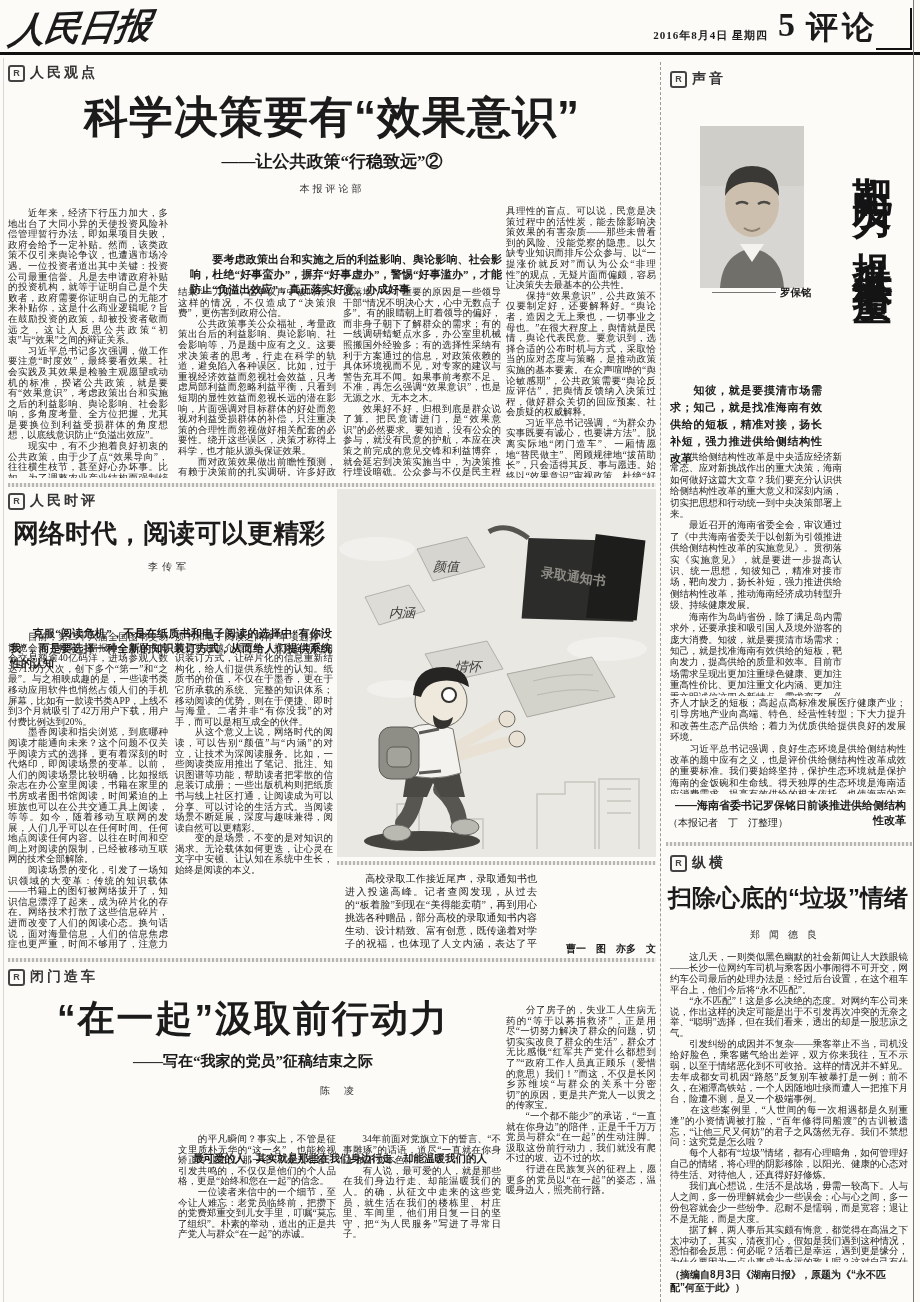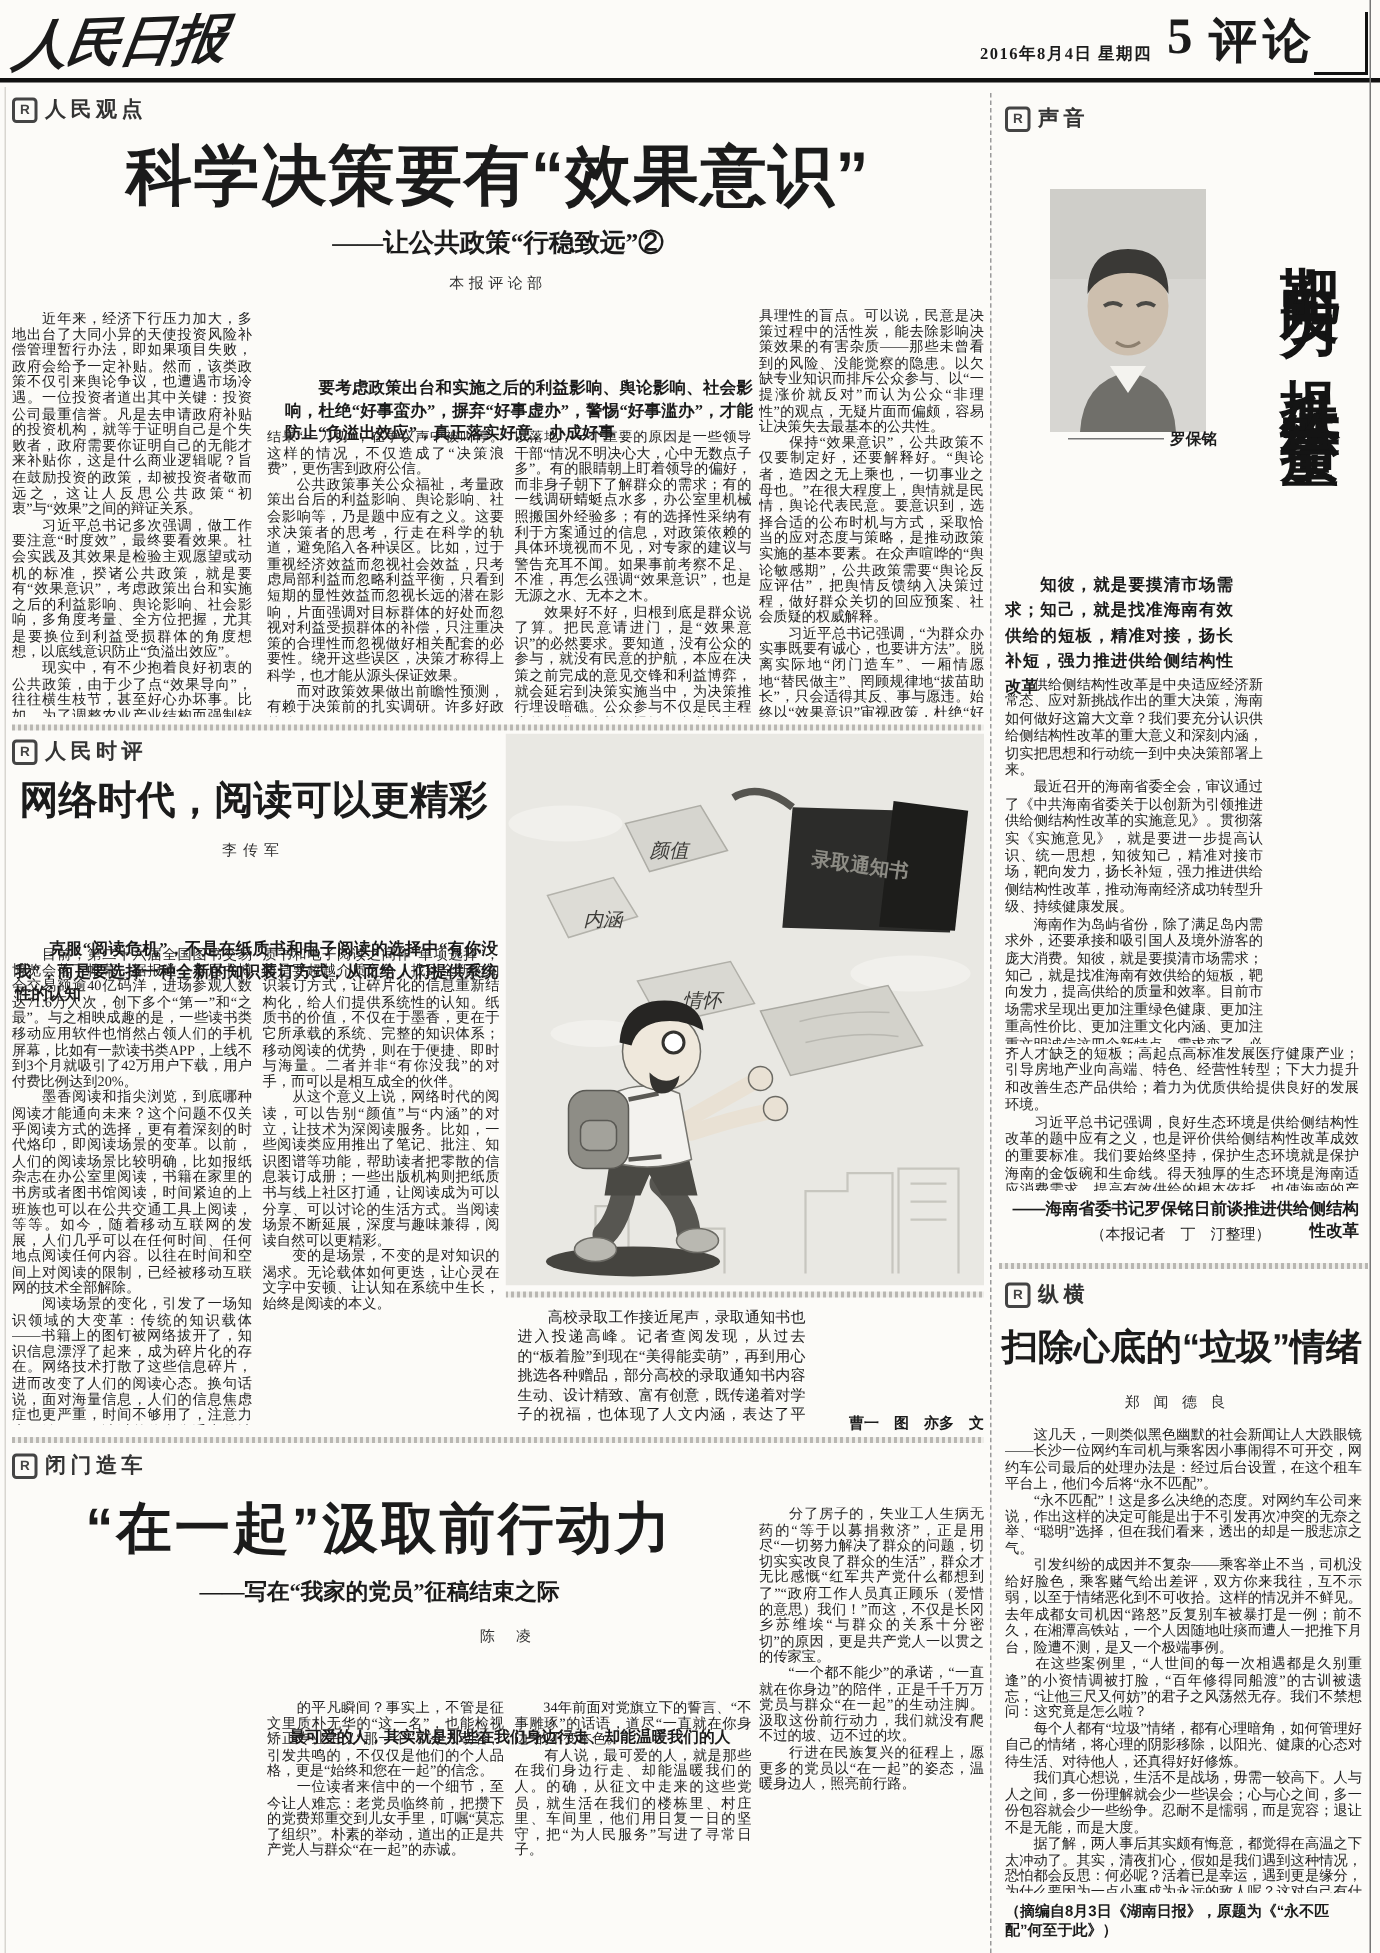--- a/index.html
+++ b/index.html
@@ -195,21 +195,21 @@
 
   <div class="abs col" style="left:670px;top:452px;width:172px;height:244px;line-height:11.4px;">　　供给侧结构性改革是中央适应经济新常态、应对新挑战作出的重大决策，海南如何做好这篇大文章？我们要充分认识供给侧结构性改革的重大意义和深刻内涵，切实把思想和行动统一到中央决策部署上来。
 　　最近召开的海南省委全会，审议通过了《中共海南省委关于以创新为引领推进供给侧结构性改革的实施意见》。贯彻落实《实施意见》，就是要进一步提高认识、统一思想，知彼知己，精准对接市场，靶向发力，扬长补短，强力推进供给侧结构性改革，推动海南经济成功转型升级、持续健康发展。
 　　海南作为岛屿省份，除了满足岛内需求外，还要承接和吸引国人及境外游客的庞大消费。知彼，就是要摸清市场需求；知己，就是找准海南有效供给的短板，靶向发力，提高供给的质量和效率。目前市场需求呈现出更加注重绿色健康、更加注重高性价比、更加注重文化内涵、更加注重文明诚信这四个新特点。需求变了，必然要求供给结构随之调整，因此要着力做好五点：狠抓教育，从根本上补</div>
   <div class="abs col" style="left:670px;top:698px;width:236px;height:96px;line-height:11.4px;">齐人才缺乏的短板；高起点高标准发展医疗健康产业；引导房地产业向高端、特色、经营性转型；下大力提升和改善生态产品供给；着力为优质供给提供良好的发展环境。
 　　习近平总书记强调，良好生态环境是供给侧结构性改革的题中应有之义，也是评价供给侧结构性改革成效的重要标准。我们要始终坚持，保护生态环境就是保护海南的金饭碗和生命线。得天独厚的生态环境是海南适应消费需求、提高有效供给的根本依托，也使海南的产品有了不可替代的竞争优势。热带特色农产品、航海产品、医疗健康产品、房地产等有效供给，都与海南的蓝天白云、清新空气、灿烂阳光密不可分。正因此，我们要努力提升大气、水体质量，强化城乡环境治理，加强生态保护修复，增创生态产品供给的新优势。
 　　当前制约海南发展的突出瓶颈是人才问题。从根上说，这要靠教育来解决。教育，是海南必须下大力补齐的短板。只有抓好教育才能提高人的文化素质、文明程度，才能源源不断培育高素质人才和劳动者，使海南拔掉穷根，造福百姓，也为可持续发展提供根本支撑。
 　　推动供给侧结构性改革，要以创新为引领。创新不仅仅是科技创新，还有政府部门发展理念创新、体制机制创新、政策设计创新、行政审批创新、政府服务创新等，这些创新与我们的发展环境息息相关。
 　　一打纲领不如一个行动。要打赢海南供给侧结构性改革这场硬仗，关键靠事在人为，靠“三严三实”，马上就办，敢于担当。领导干部作为“关键少数”，要担当责任，以优良作风开路，团结带领广大干部群众攻坚克难，把供给侧结构性改革的各项政策举措落到实处，为完成全年主要目标任务、保持海南持续健康发展提供持久动力。</div>
   <div class="abs hei" style="left:668px;top:798px;width:238px;font-size:11px;text-align:right;">——海南省委书记罗保铭日前谈推进供给侧结构性改革</div>
-  <div class="abs" style="left:668px;top:816px;width:238px;font-size:10px;text-align:center;">（本报记者　丁　汀整理）</div>
+  <div class="abs" style="left:668px;top:816px;width:238px;font-size:10px;text-align:left;">（本报记者　丁　汀整理）</div>
 
   <div class="abs hatch" style="left:666px;top:842px;width:246px;"></div>
 
   <div class="abs marker" style="left:670px;top:854px;">
     <span class="box">R</span>
     <span class="lbl">纵横</span>
   </div>
   <div class="abs hei center" style="left:664px;top:882px;width:248px;font-size:24px;font-weight:900;">扫除心底的“垃圾”情绪</div>
   <div class="abs center" style="left:664px;top:928px;width:248px;font-size:10px;letter-spacing:9px;color:#333;">郑闻德良</div>
   <div class="abs col" style="left:670px;top:952px;width:238px;height:310px;line-height:10.9px;">　　这几天，一则类似黑色幽默的社会新闻让人大跌眼镜——长沙一位网约车司机与乘客因小事闹得不可开交，网约车公司最后的处理办法是：经过后台设置，在这个租车平台上，他们今后将“永不匹配”。

